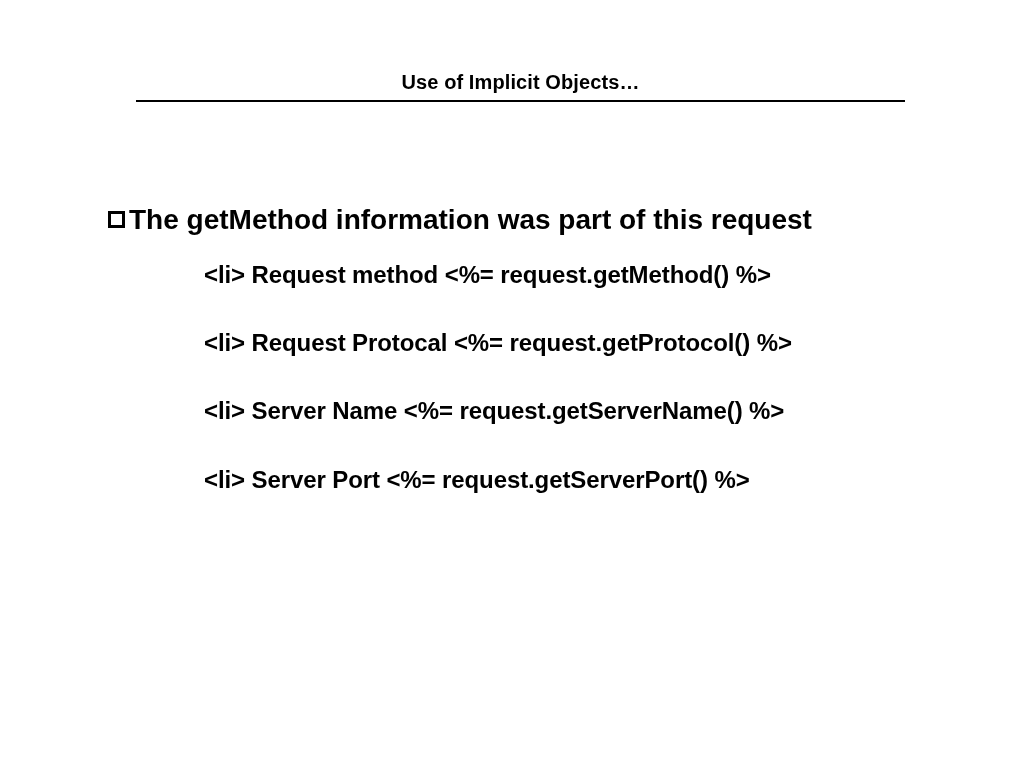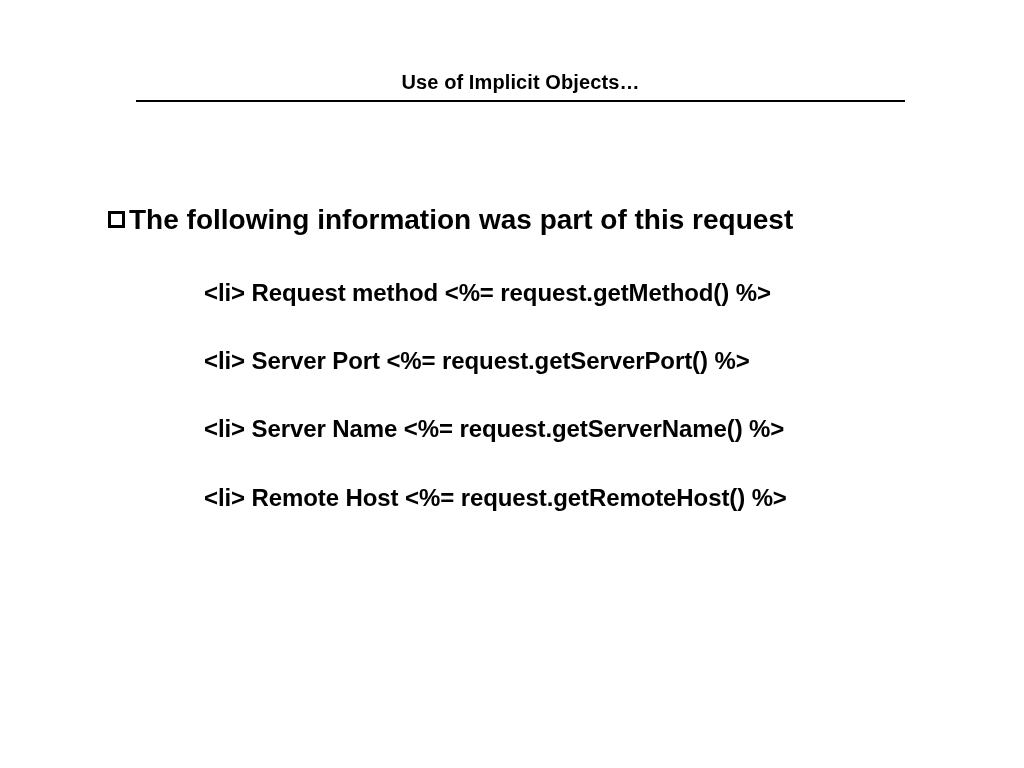--- a/index.html
+++ b/index.html
@@ -72,21 +72,21 @@
   }
 
   .bullet-heading-text {
     display: inline-block;
   }
 
   
   .code-list {
     position: absolute;
     left: 204px;
-    top: 278px;
+    top: 260px;
     margin: 0;
     padding: 0;
     list-style: none;
   }
 
   .code-line {
     font-size: 24px;
     font-weight: bold;
     line-height: 30px;
     height: 68.2px;
@@ -98,23 +98,23 @@
 <body>
 
 <div class="slide">
 
   <div class="slide-title">Use of Implicit Objects…</div>
 
   <div class="title-rule"></div>
 
   <div class="bullet-heading">
     <span class="bullet-square"></span>
-    <span class="bullet-heading-text">The following information was part of this request</span>
+    <span class="bullet-heading-text">The getMethod information was part of this request</span>
   </div>
 
   <ul class="code-list">
     <li class="code-line">&lt;li&gt; Request method &lt;%= request.getMethod() %&gt;</li>
+    <li class="code-line">&lt;li&gt; Request Protocal &lt;%= request.getProtocol() %&gt;</li>
+    <li class="code-line">&lt;li&gt; Server Name &lt;%= request.getServerName() %&gt;</li>
     <li class="code-line">&lt;li&gt; Server Port &lt;%= request.getServerPort() %&gt;</li>
-    <li class="code-line">&lt;li&gt; Server Name &lt;%= request.getServerName() %&gt;</li>
-    <li class="code-line">&lt;li&gt; Remote Host &lt;%= request.getRemoteHost() %&gt;</li>
   </ul>
 
 </div>
 
 </body></html>

